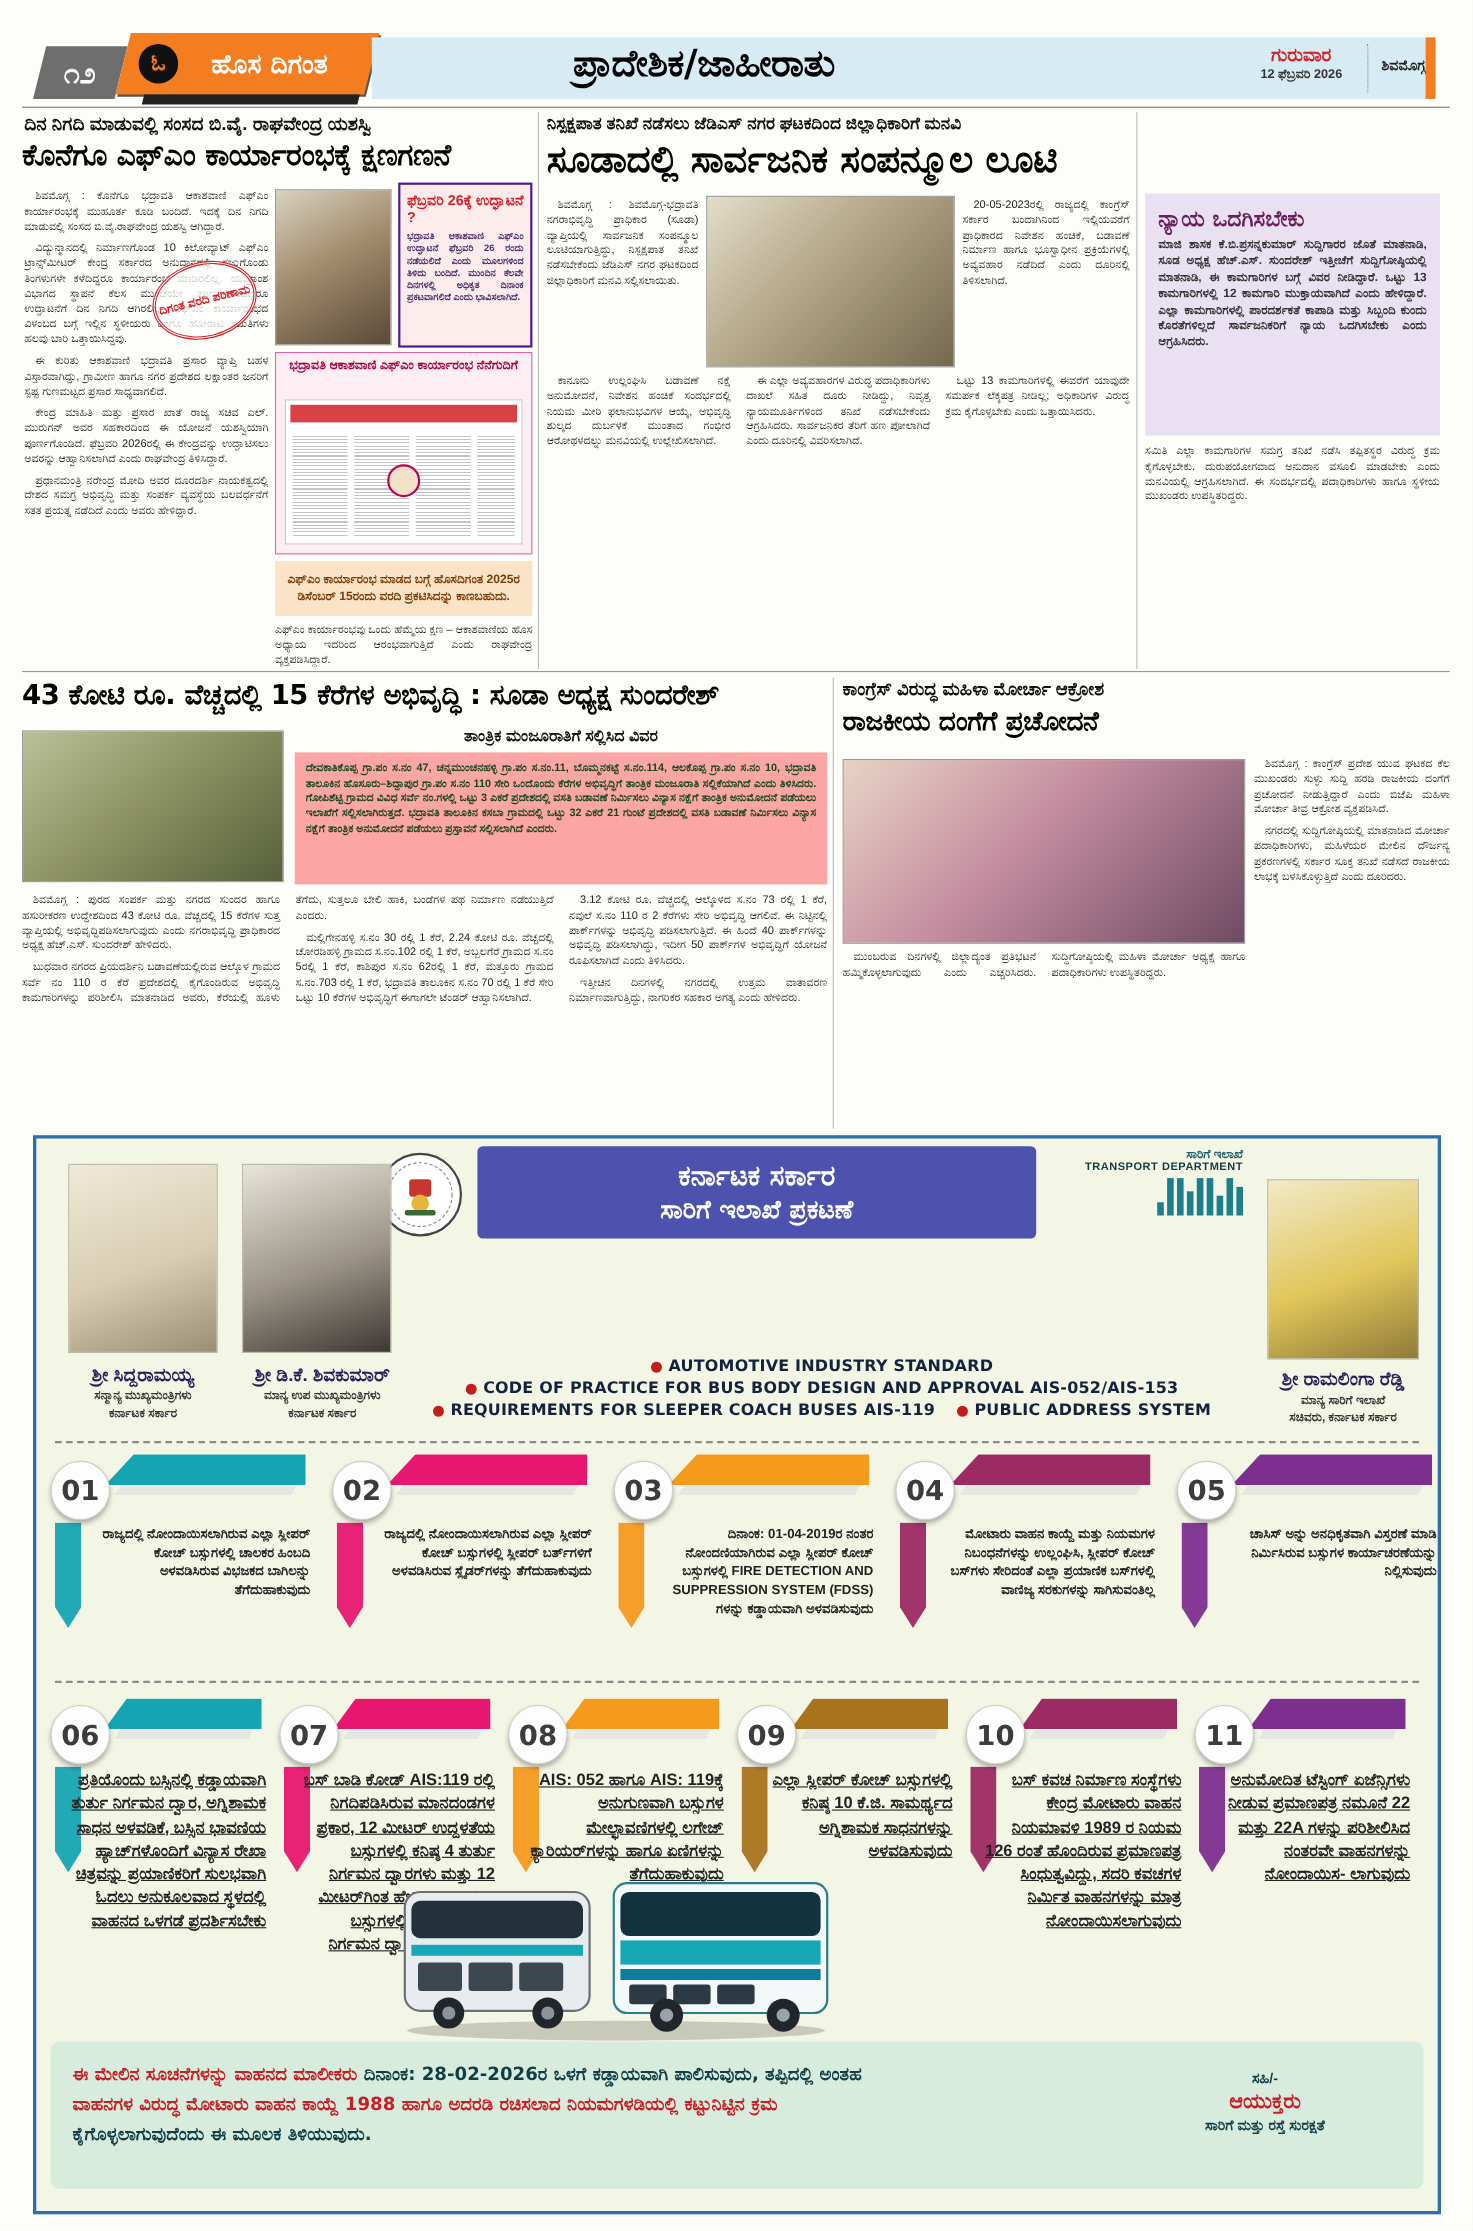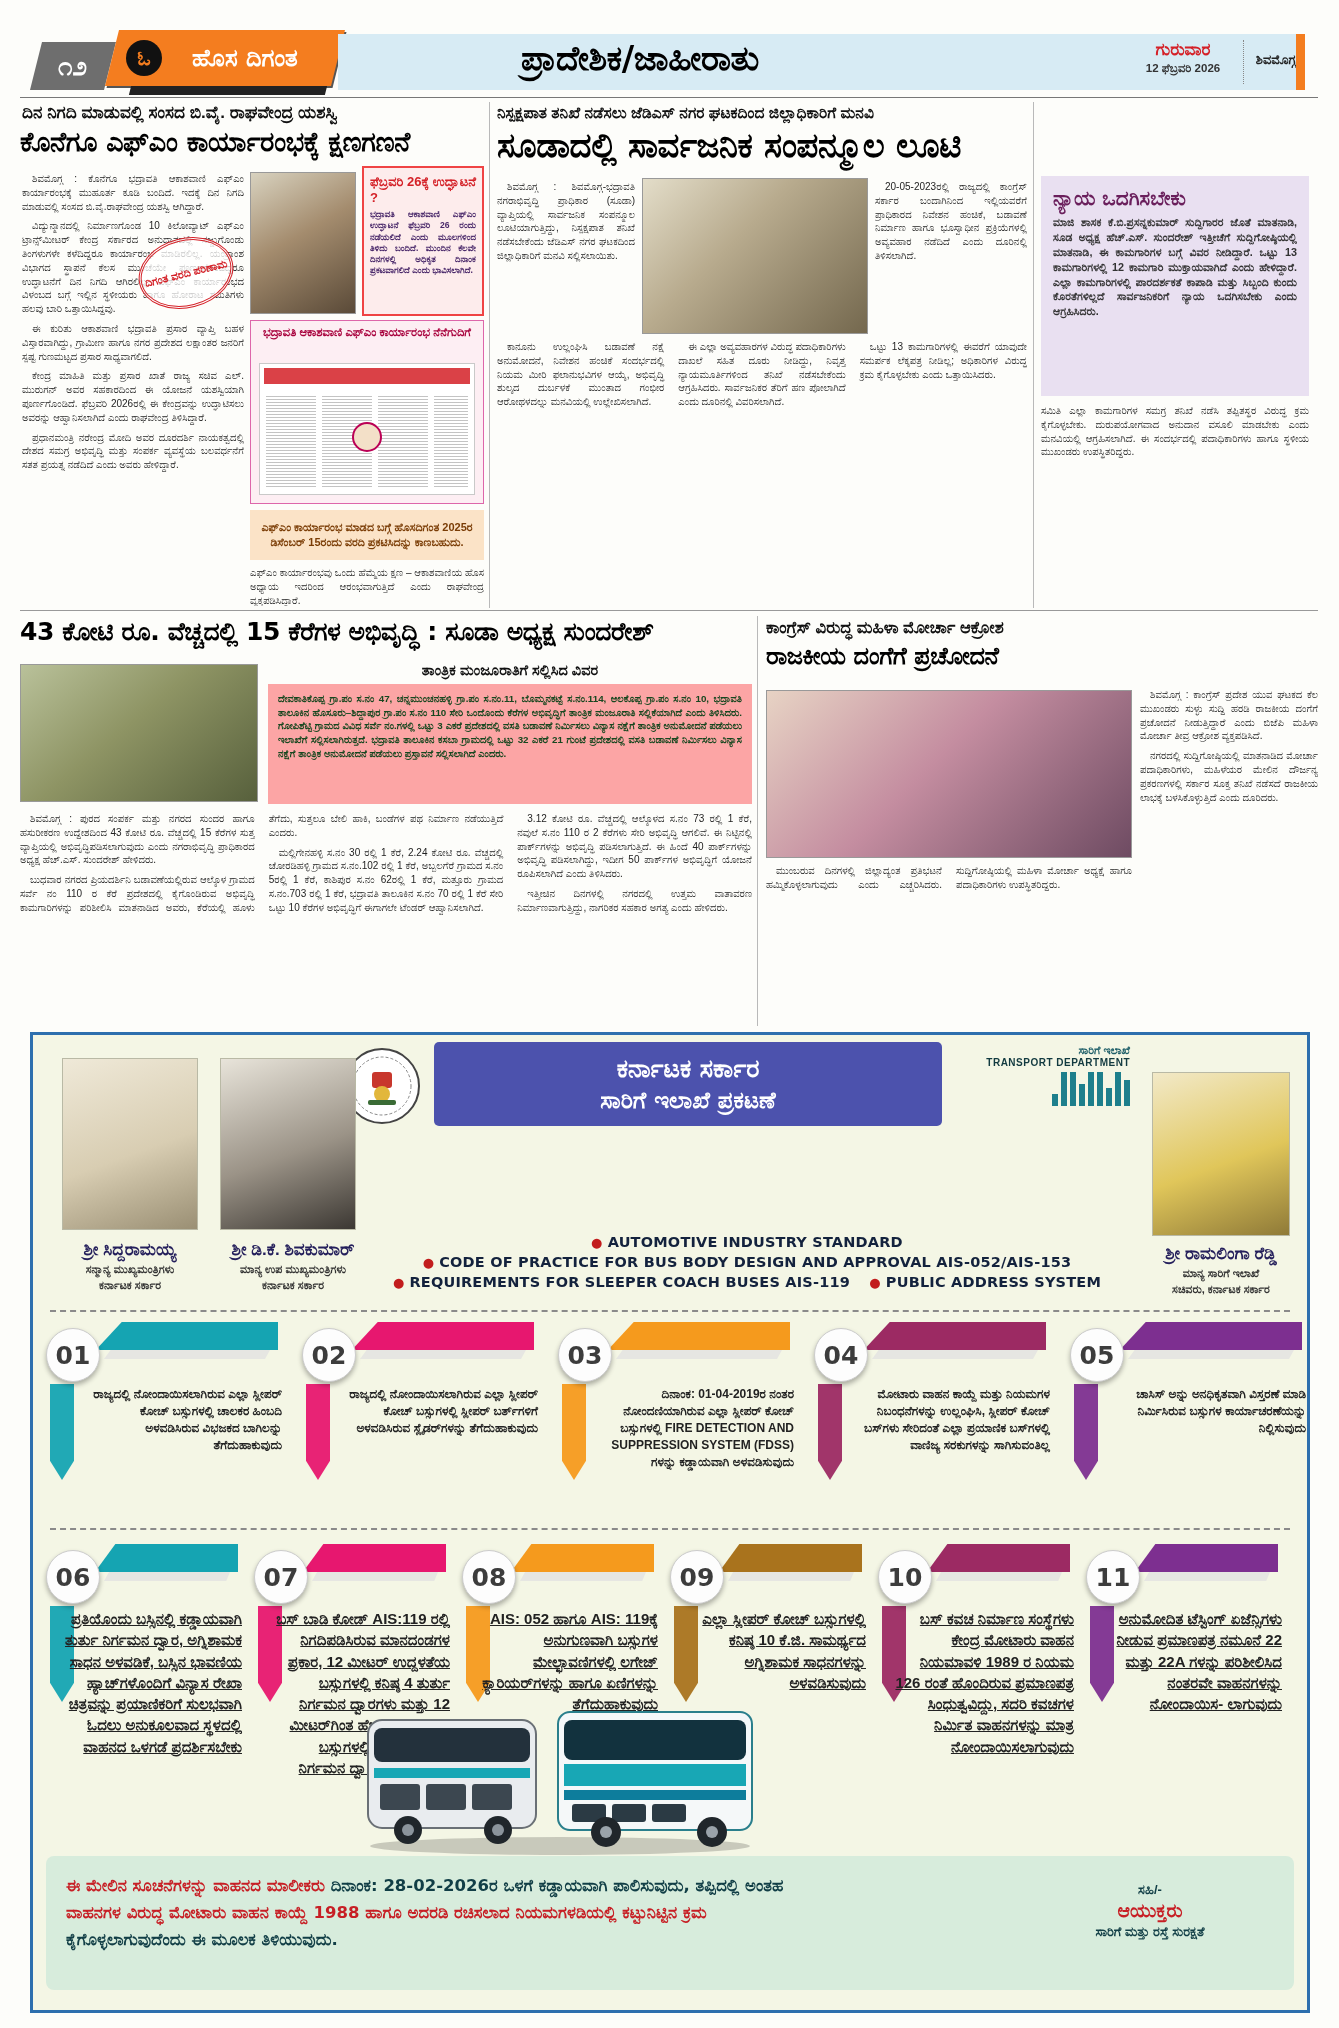--- a/index.html
+++ b/index.html
@@ -10,21 +10,21 @@
   .headline { font-weight:bold; color:#000; font-family:"DejaVu Sans", sans-serif; letter-spacing:-0.4px; line-height:1.08; }
   .body-txt { font-size:10px; line-height:1.38; text-align:justify; color:#222; overflow:hidden; }
   .body-txt p { margin-bottom:6px; text-indent:10px; }
   .photo { background:linear-gradient(140deg,#c9c4b2 0%,#9aa08a 40%,#5f6b55 100%); border:1px solid #999; }
   .vline { width:1px; background:#b9b9b9; }
   .hline { height:1px; background:#777; }
   .colbox { column-gap:14px; }
   .stamp { border:3px double #d42027; border-radius:50%; color:#d42027; font-weight:bold;
            display:flex; align-items:center; justify-content:center; text-align:center;
            transform:rotate(-14deg); background:rgba(255,255,255,.75); font-size:11px; line-height:1.15; }
-  .redbox { background:#fdecec; border:2px solid #ef4444; padding:6px; }
+  .redbox { background:#fdecec; border:2px solid #4c1d95; padding:6px; }
   .greenbox { background:#fca5a5; padding:8px 10px; font-size:9.8px; line-height:1.4; color:#17471f; text-align:justify; font-weight:bold; }
   .jbox { background:#e9e0f1; padding:10px 12px; }
   .caption-box { background:#fbe3c7; display:flex; align-items:center; justify-content:center; text-align:center;
                  font-weight:bold; color:#7a3c05; font-size:11px; line-height:1.35; padding:4px 8px; }
   .ad-wrap { border:3px solid #2d6fae; background:#f4f6e5; }
   .banner { background:#4c52ad; border-radius:5px; color:#fff; text-align:center; font-weight:bold;
             display:flex; flex-direction:column; justify-content:center; font-family:"DejaVu Sans", sans-serif; }
   .pol-photo { border:1px solid #b9b9a5; }
   .name-blk { text-align:center; }
   .name-blk .nm { font-weight:bold; font-size:17px; color:#241f5b; }

